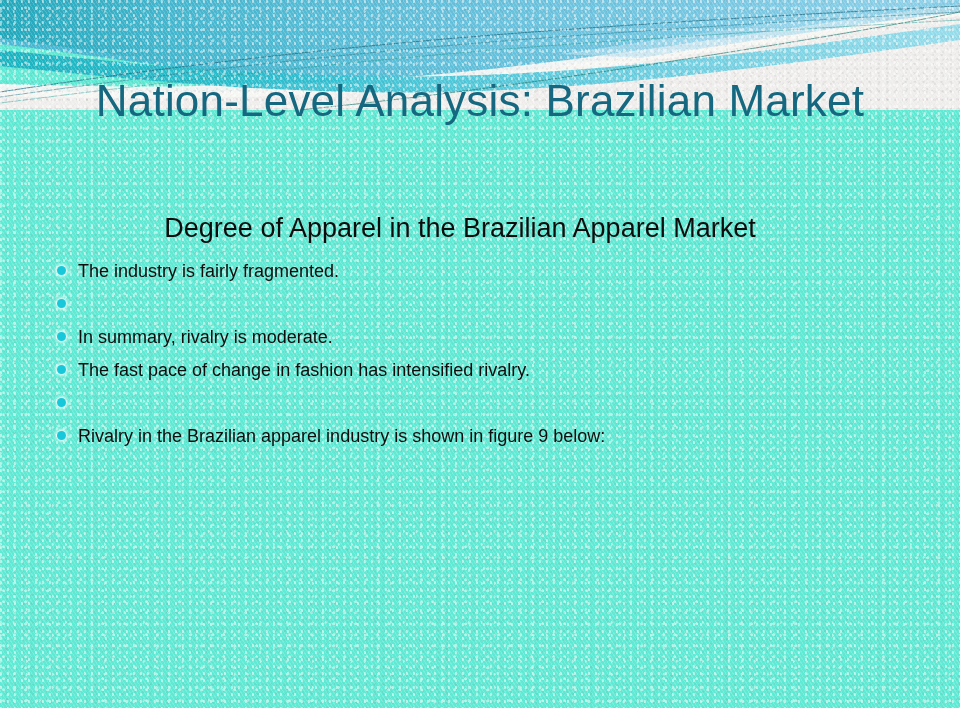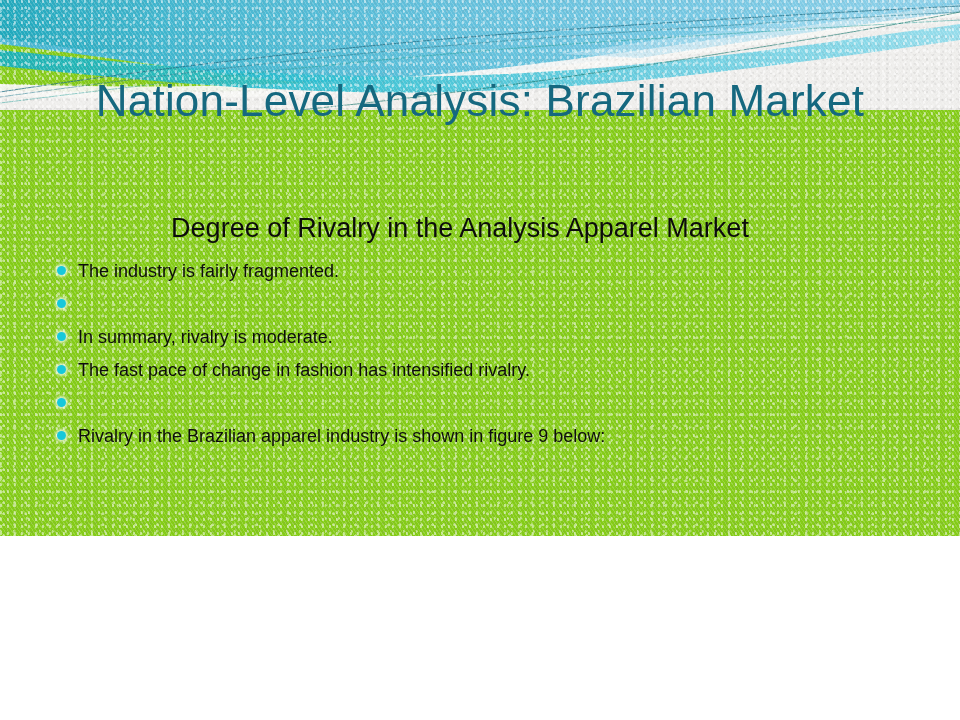--- a/index.html
+++ b/index.html
@@ -9,22 +9,22 @@
   body {
     width: 960px;
     height: 720px;
     overflow: hidden;
     font-family: "Liberation Sans", sans-serif;
   }
 
   #slide {
     position: relative;
     width: 960px;
-    height: 536px;
-    background-color: #84cc16;
+    height: 708px;
+    background-color: #5eead4;
     overflow: hidden;
   }
 
   
   #texture {
     position: absolute;
     inset: 0;
     z-index: 3;
     pointer-events: none;
     opacity: .55;
@@ -173,21 +173,21 @@
     <path d="M300,110 C460,94 620,70 780,44 C860,31 920,20 960,12" fill="none" stroke="#18786f" stroke-width="0.9" opacity="0.75"></path>
   </svg>
 
   <div id="texture"></div>
   <div id="texture2"></div>
 
   <div id="content">
 
     <div class="title">Nation-Level Analysis: Brazilian Market</div>
 
-    <div class="subtitle">Degree of Rivalry in the Analysis Apparel Market</div>
+    <div class="subtitle">Degree of Apparel in the Brazilian Apparel Market</div>
 
     <div class="bullet-list">
 
       <div class="bullet-row">
         <span class="bullet-dot"></span>
         <span class="bullet-text">The industry is fairly fragmented.</span>
       </div>
 
       <div class="bullet-row">
         <span class="bullet-dot"></span>

